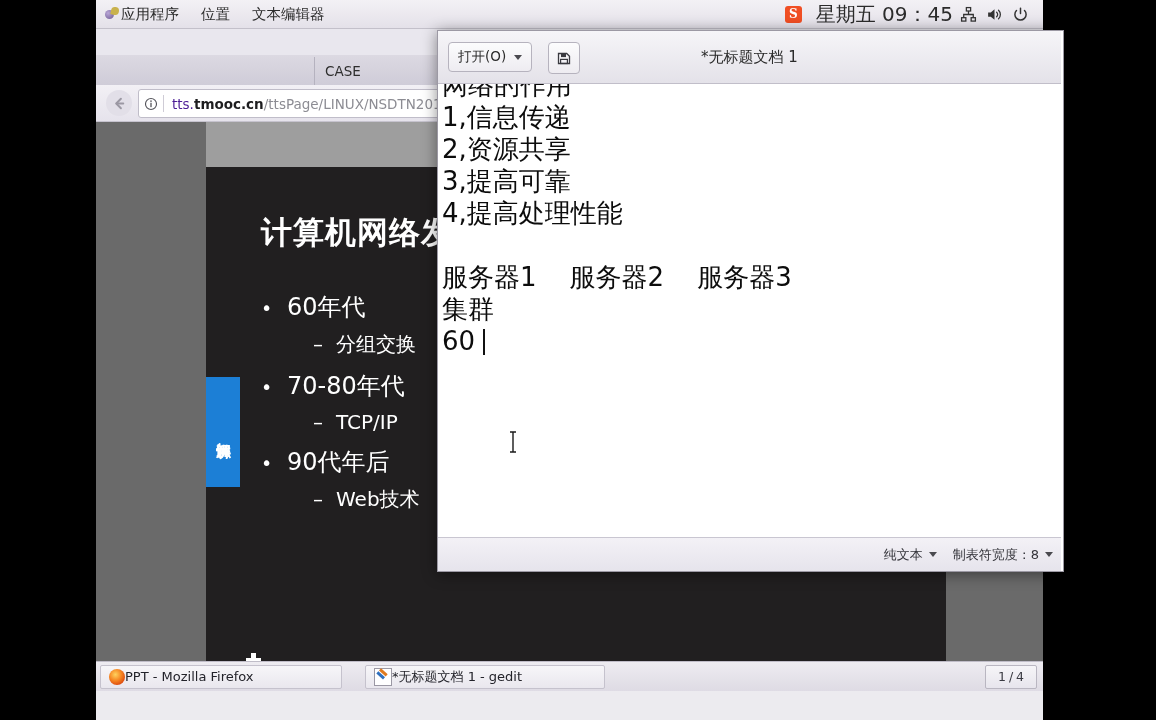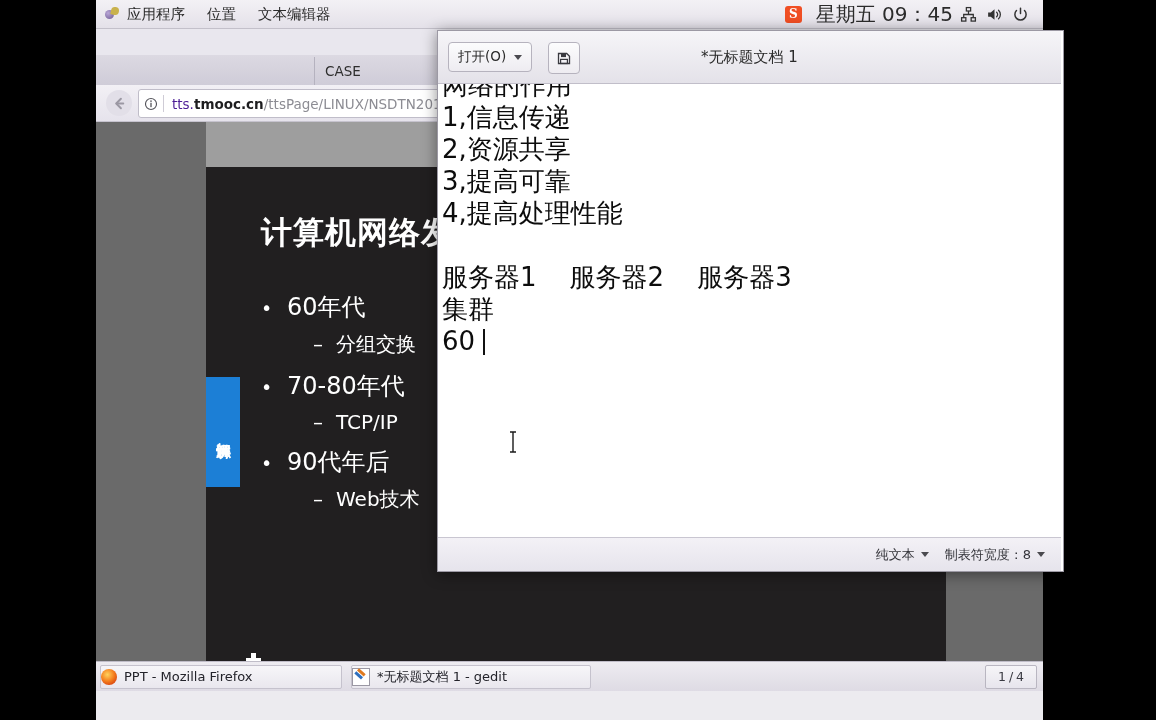--- a/index.html
+++ b/index.html
@@ -12,21 +12,21 @@
   #screen{position:relative;width:1156px;height:720px;background:#000;overflow:hidden;}
 
   
   .desk{position:absolute;left:96px;top:0;width:947px;height:720px;background:#ecebef;overflow:hidden;}
 
   
   .toppanel{position:absolute;left:0;top:0;width:947px;height:29px;
     background:linear-gradient(#f3f1f5,#e4e1e9);border-bottom:1px solid #c3c0ca;
     display:flex;align-items:center;box-sizing:border-box;}
   .tp-item{font-size:14.5px;color:#2b2b2b;padding:0 11px;line-height:28px;white-space:nowrap;}
-  .tp-apps{display:flex;align-items:center;gap:6px;padding-left:9px;}
+  .tp-apps{display:flex;align-items:center;padding-left:9px;}
   .ft-logo{width:14px;height:14px;position:relative;flex:none;}
   .ft-logo:before{content:"";position:absolute;left:0;top:3px;width:9px;height:9px;border-radius:50%;
      background:radial-gradient(circle at 35% 35%,#b9a6d6,#6d5a93);}
   .ft-logo:after{content:"";position:absolute;left:6px;top:0px;width:8px;height:8px;border-radius:50% 50% 50% 0;
      background:#c9b24d;transform:rotate(12deg);}
   .tp-right{margin-left:auto;display:flex;align-items:center;gap:0px;padding-right:12px;}
   .sogou-s{width:17px;height:17px;border-radius:3px;background:#f04e23;color:#fff;font-size:12px;
      font-weight:bold;display:flex;align-items:center;justify-content:center;margin-right:14px;
      font-family:"DejaVu Serif",serif;}
   .tp-clock{font-size:20px;color:#2b2b2b;white-space:nowrap;}
@@ -90,28 +90,28 @@
   .ge-title{position:absolute;left:0;top:0;width:623px;height:52px;display:flex;align-items:center;
      justify-content:center;font-size:15px;font-weight:normal;color:#2b2b2b;pointer-events:none;}
   .ge-body{position:absolute;left:0;top:52px;width:623px;height:452px;background:#fff;overflow:hidden;}
   .ge-text{position:absolute;left:4px;top:-14px;width:615px;
      font-size:26px;line-height:32px;color:#0c0c0c;white-space:pre;
      font-family:"DejaVu Sans","Liberation Sans",sans-serif;}
   .ge-caret-blink{display:inline-block;width:2px;height:26px;background:#111;vertical-align:-5px;}
   .ge-ibeam{position:absolute;left:70px;top:348px;width:10px;height:22px;}
   .ge-status{position:absolute;left:0;bottom:0;width:623px;height:34px;
      background:linear-gradient(#f3f1f6,#e6e4ec);border-top:1px solid #c9c6d1;
-     display:flex;align-items:center;justify-content:flex-end;gap:16px;padding-right:16px;
+     display:flex;align-items:center;justify-content:flex-end;gap:16px;padding-right:8px;
      box-sizing:border-box;font-size:13px;color:#34343a;}
   .st-item{display:flex;align-items:center;gap:6px;white-space:nowrap;}
 
   
   .taskbar{position:absolute;left:0;bottom:0;width:947px;height:29px;
      background:linear-gradient(#eeecf1,#dedbe4);border-top:1px solid #c0bdc8;display:flex;align-items:center;}
-  .tb-btn{height:24px;margin:0 1px 0 4px;padding:0 0;display:flex;align-items:center;gap:7px;
+  .tb-btn{height:24px;margin:0 15px 0 4px;padding:0 8px;display:flex;align-items:center;
      font-size:13px;color:#23232a;white-space:nowrap;
      background:linear-gradient(#f7f6f9,#e9e7ee);border:1px solid #c5c2cd;border-radius:2px;box-sizing:border-box;}
   .tb-btn.w1{width:242px;}
   .tb-btn.w2{width:240px;margin-left:8px;}
   .tb-ff{width:16px;height:16px;border-radius:50%;flex:none;
      background:radial-gradient(circle at 40% 35%,#ffd25e 0%,#f58220 45%,#d9430d 80%);}
   .tb-ge{width:16px;height:16px;flex:none;background:#fff;border:1px solid #9b98a4;position:relative;}
   .tb-ge:after{content:"";position:absolute;left:4px;top:2px;width:9px;height:2.5px;background:#e07a1f;
      transform:rotate(42deg);box-shadow:0 4px 0 #2f6fbd;}
   .tb-pager{margin-left:auto;margin-right:6px;width:50px;height:22px;

